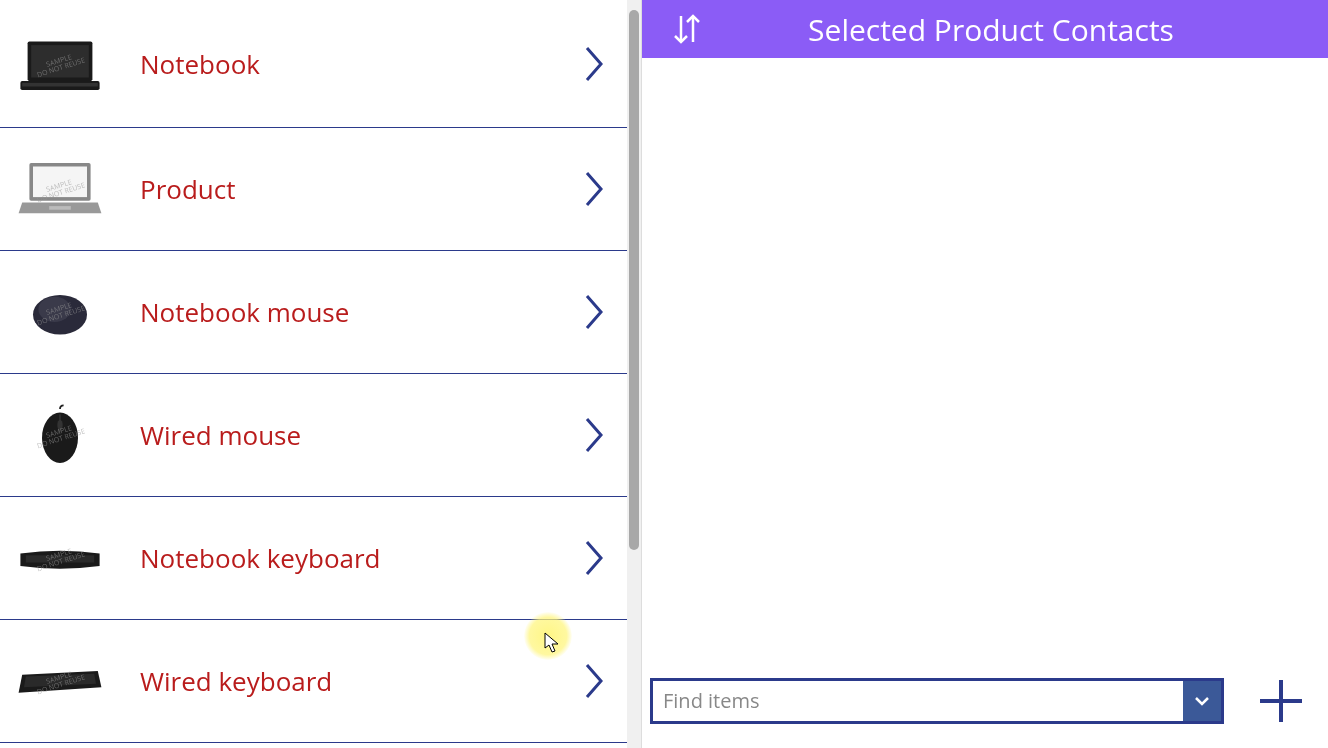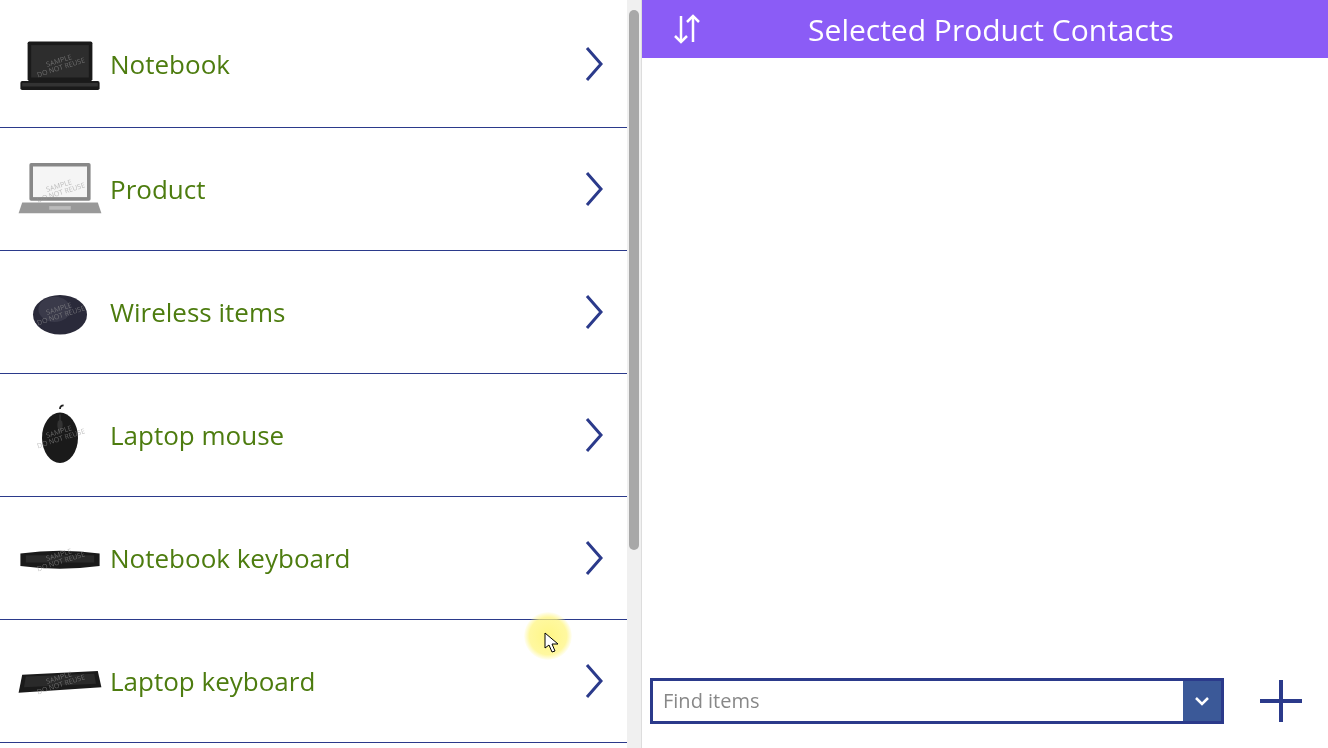--- a/index.html
+++ b/index.html
@@ -76,21 +76,22 @@
       transform: rotate(-18deg);
       line-height: 1;
       text-align: center;
       white-space: nowrap;
       pointer-events: none;
     }
     .product-label {
       flex: 1;
       font-size: 26px;
       font-weight: 500;
-      color: #4d7c0f;
+      color: #b91c1c;
+      margin-left: 30px;
     }
     .chevron {
       width: 24px;
       height: 40px;
       flex-shrink: 0;
     }
     .chevron svg {
       width: 100%;
       height: 100%;
     }
@@ -238,39 +239,39 @@
       </div>
 
       <div class="product-item">
         <div class="product-image">
           <svg class="prod-svg" viewBox="0 0 100 70">
             <ellipse cx="50" cy="38" rx="30" ry="22" fill="#2a2a3a"></ellipse>
             <ellipse cx="44" cy="32" rx="18" ry="14" fill="#3a3a4a"></ellipse>
           </svg>
           <div class="watermark">SAMPLE<br>DO NOT REUSE</div>
         </div>
-        <div class="product-label">Wireless items</div>
+        <div class="product-label">Notebook mouse</div>
         <div class="chevron">
           <svg viewBox="0 0 24 40">
               <path d="M4 4 L18 20 L4 36" stroke="#2b3a8b" stroke-width="3" fill="none"></path>
             </svg>
         </div>
       </div>
 
       <div class="product-item">
         <div class="product-image">
           <svg class="prod-svg" viewBox="0 0 100 70">
             <path d="M50 6 Q50 2 54 2" stroke="#222" stroke-width="2" fill="none"></path>
             <ellipse cx="50" cy="38" rx="20" ry="28" fill="#1a1a1a"></ellipse>
             <line x1="50" y1="12" x2="50" y2="32" stroke="#444" stroke-width="1"></line>
             <ellipse cx="50" cy="24" rx="3" ry="6" fill="#333"></ellipse>
           </svg>
           <div class="watermark">SAMPLE<br>DO NOT REUSE</div>
         </div>
-        <div class="product-label">Laptop mouse</div>
+        <div class="product-label">Wired mouse</div>
         <div class="chevron">
           <svg viewBox="0 0 24 40">
               <path d="M4 4 L18 20 L4 36" stroke="#2b3a8b" stroke-width="3" fill="none"></path>
             </svg>
         </div>
       </div>
 
       <div class="product-item">
         <div class="product-image">
           <svg class="prod-svg" viewBox="0 0 100 70">
@@ -288,21 +289,21 @@
       </div>
 
       <div class="product-item">
         <div class="product-image">
           <svg class="prod-svg" viewBox="0 0 100 70">
             <polygon points="8,28 92,24 96,42 4,48" fill="#1a1a1a"></polygon>
             <polygon points="12,30 88,27 90,38 10,42" fill="#2a2a2a"></polygon>
           </svg>
           <div class="watermark">SAMPLE<br>DO NOT REUSE</div>
         </div>
-        <div class="product-label">Laptop keyboard</div>
+        <div class="product-label">Wired keyboard</div>
         <div class="chevron">
           <svg viewBox="0 0 24 40">
               <path d="M4 4 L18 20 L4 36" stroke="#2b3a8b" stroke-width="3" fill="none"></path>
             </svg>
         </div>
       </div>
 
     </div>
     <div class="scrollbar-track">
       <div class="scrollbar-thumb"></div>

